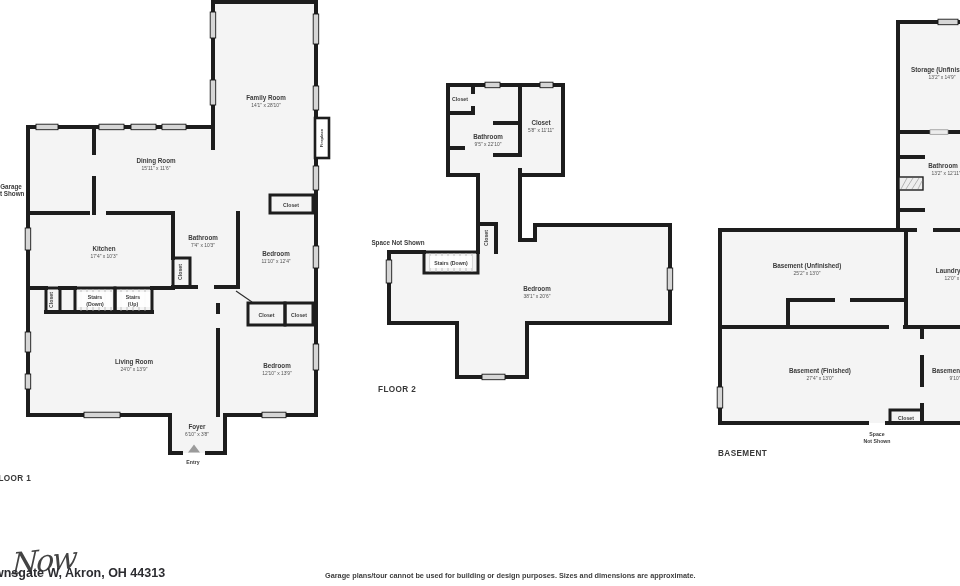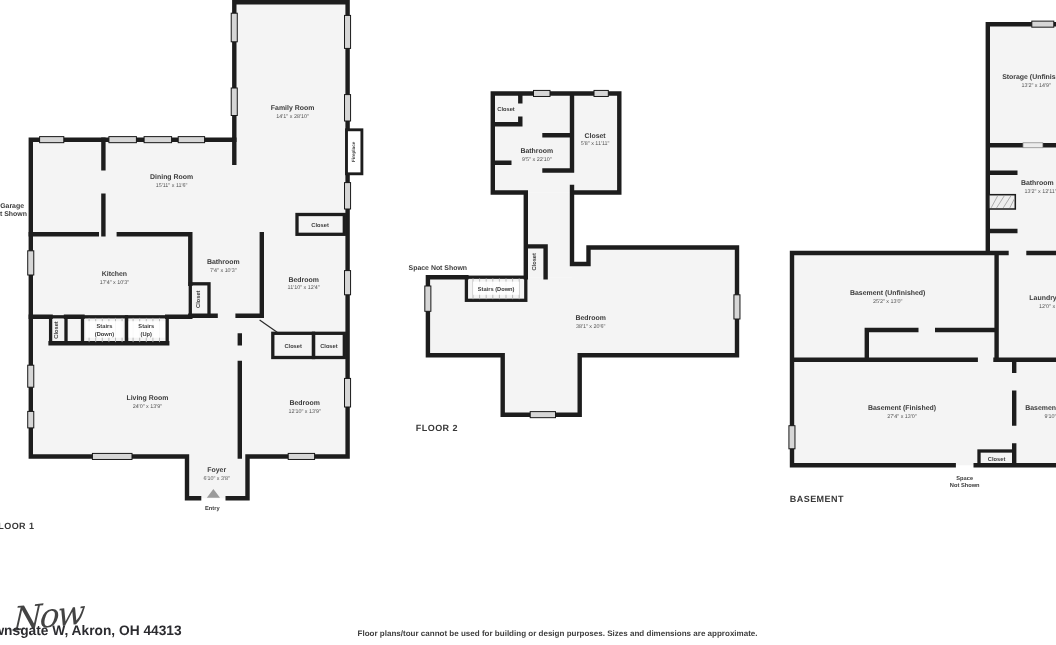--- a/index.html
+++ b/index.html
@@ -197,15 +197,15 @@
     <text class="rd" x="963" y="380">9'10" x 12'0"</text>
     <text class="sm" x="906" y="419.5">Closet</text>
     <text class="sm" x="877" y="436">Space</text>
     <text class="sm" x="877" y="443">Not Shown</text>
     <text class="ttl" x="718" y="456">BASEMENT</text>
   </g>
 </svg>
 
   <div id="watermark">Now</div>
   <div id="address">wnsgate W, Akron, OH 44313</div>
-  <div id="disclaimer">Floor plans/tour cannot be used for building or design purposes. Sizes and dimensions are approximate.</div>
+  <div id="disclaimer">Garage plans/tour cannot be used for building or design purposes. Sizes and dimensions are approximate.</div>
 
 </div>
 
 </body></html>

